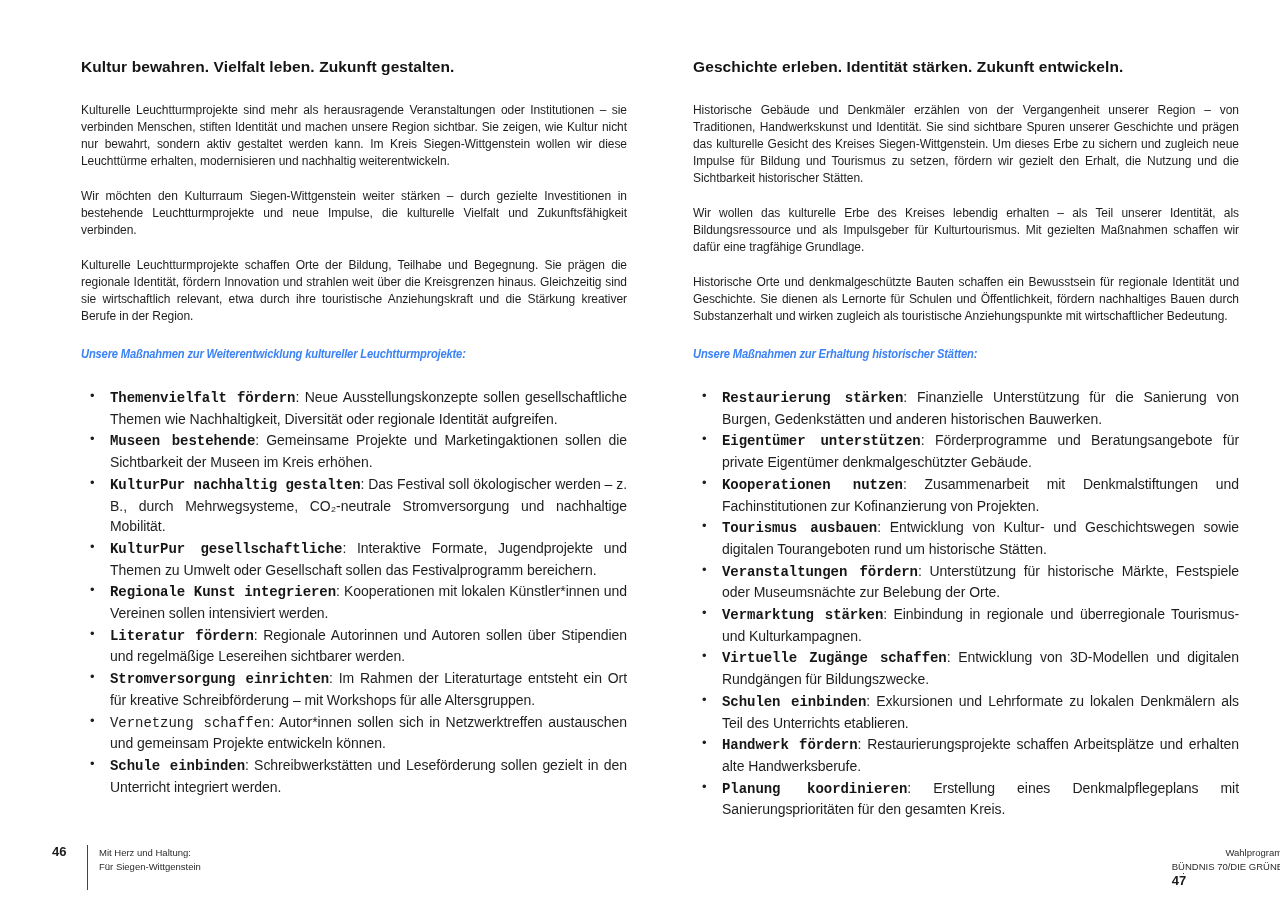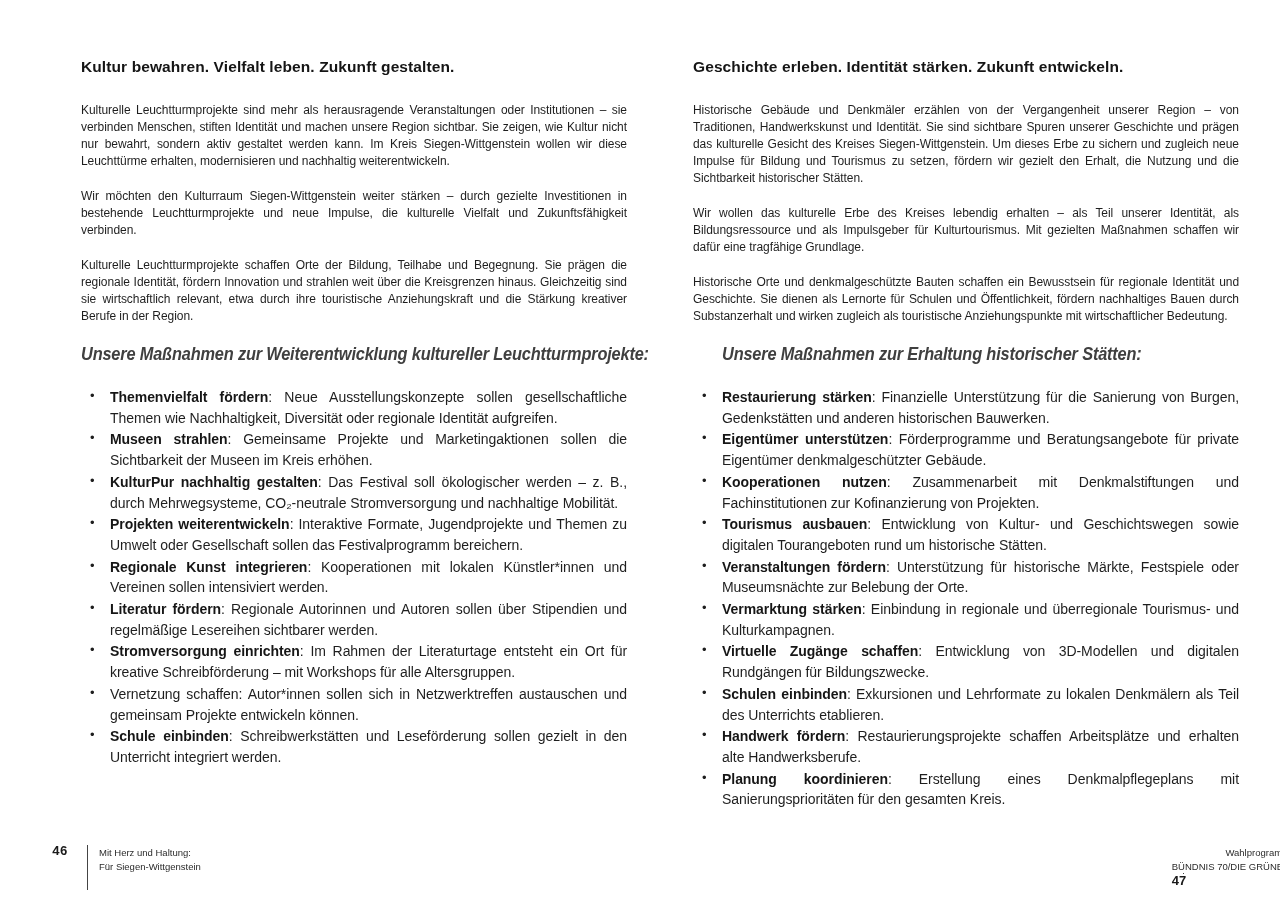--- a/index.html
+++ b/index.html
@@ -3,31 +3,31 @@
 <meta charset="utf-8">
 <style>
   html,body{margin:0;padding:0;background:#ffffff;}
   body{width:1280px;height:901px;font-family:"Liberation Sans",sans-serif;color:#1e1e1e;overflow:hidden;}
   .spread{position:relative;width:1280px;height:901px;background:#ffffff;margin-left:32px;}
   .col{position:absolute;top:57px;width:546px;-webkit-hyphens:auto;hyphens:auto;}
   .col-left{left:49px;}
   .col-right{left:661px;}
   h1.page-heading{font-size:15.5px;line-height:20px;font-weight:bold;color:#151515;margin:0 0 25px 0;letter-spacing:0.1px;}
   p.body-par{font-size:12px;line-height:17px;text-align:justify;margin:0 0 18px 0;letter-spacing:-0.05px;}
-  h2.measures-heading{margin:10px 0 23px 0;font-size:19px;line-height:21px;color:#404040;font-weight:bold;font-style:italic;white-space:nowrap;text-align:center;}
+  h2.measures-heading{margin:10px 0 23px 0;font-size:13px;line-height:21px;color:#3b82f6;font-weight:bold;font-style:italic;white-space:nowrap;}
   h2.measures-heading .squeeze{display:inline-block;transform:scaleX(0.86);transform-origin:0 50%;letter-spacing:-0.2px;}
   ul.measure-list{list-style:none;margin:0;padding:0 0 0 29px;}
   ul.measure-list li{position:relative;font-size:14px;line-height:20.7px;text-align:justify;letter-spacing:-0.05px;margin:0 0 1px 0;}
   ul.measure-list li .bullet-dot{position:absolute;left:-20px;top:-1px;font-size:13px;}
-  ul.measure-list li b{font-weight:bold;color:#161616;}
+  ul.measure-list li b{font-weight:bold;color:#161616;font-family:Liberation Mono, monospace;}
   ul.measure-list li b.no-bold{font-weight:normal;color:inherit;}
   .footer{position:absolute;top:845px;font-size:9.5px;line-height:13.5px;color:#2b2b2b;}
   .footer .pgnum{font-size:13px;font-weight:bold;color:#1b1b1b;line-height:13px;}
   .footer-left{left:20px;display:flex;align-items:flex-start;gap:0;}
-  .footer-left .pgnum{width:24px;font-family:Liberation Mono, monospace;}
+  .footer-left .pgnum{width:24px;}
   .footer-right{right:22px;display:flex;align-items:flex-start;flex-direction:column;}
   .vrule{width:1px;background:#444;height:45px;margin:0 11px;flex:0 0 1px;}
   .caption{padding-top:1px;}
   .caption-right{text-align:right;padding-top:1px;}
 </style>
 </head>
 <body>
 
 <div class="spread">
 
@@ -39,25 +39,25 @@
 
         <p class="body-par">Wir möchten den Kulturraum Siegen-Wittgenstein weiter stärken – durch gezielte Investitionen in bestehende Leuchtturmprojekte und neue Impulse, die kulturelle Vielfalt und Zukunftsfähigkeit verbinden.</p>
 
         <p class="body-par">Kulturelle Leuchtturmprojekte schaffen Orte der Bildung, Teilhabe und Begegnung. Sie prägen die regionale Identität, fördern Innovation und strahlen weit über die Kreisgrenzen hinaus. Gleichzeitig sind sie wirtschaftlich relevant, etwa durch ihre touristische Anziehungskraft und die Stärkung kreativer Berufe in der Region.</p>
       </div>
     <h2 class="measures-heading"><span class="squeeze">Unsere Maßnahmen zur Weiterentwicklung kultureller Leuchtturmprojekte:</span></h2>
     <ul class="measure-list">
 
         <li><span class="bullet-dot">•</span><b>Themenvielfalt fördern</b><span>: Neue Ausstellungskonzepte sollen gesellschaftliche Themen wie Nachhaltigkeit, Diversität oder regionale Identität aufgreifen.</span></li>
 
-        <li><span class="bullet-dot">•</span><b>Museen strahlen</b><span>: Gemeinsame Projekte und Marketingaktionen sollen die Sichtbarkeit der Museen im Kreis erhöhen.</span></li>
+        <li><span class="bullet-dot">•</span><b>Museen bestehende</b><span>: Gemeinsame Projekte und Marketingaktionen sollen die Sichtbarkeit der Museen im Kreis erhöhen.</span></li>
 
         <li><span class="bullet-dot">•</span><b>KulturPur nachhaltig gestalten</b><span>: Das Festival soll ökologischer werden – z. B., durch Mehrwegsysteme, CO₂-neutrale Stromversorgung und nachhaltige Mobilität.</span></li>
 
-        <li><span class="bullet-dot">•</span><b>Projekten weiterentwickeln</b><span>: Interaktive Formate, Jugendprojekte und Themen zu Umwelt oder Gesellschaft sollen das Festivalprogramm bereichern.</span></li>
+        <li><span class="bullet-dot">•</span><b>KulturPur gesellschaftliche</b><span>: Interaktive Formate, Jugendprojekte und Themen zu Umwelt oder Gesellschaft sollen das Festivalprogramm bereichern.</span></li>
 
         <li><span class="bullet-dot">•</span><b>Regionale Kunst integrieren</b><span>: Kooperationen mit lokalen Künstler*innen und Vereinen sollen intensiviert werden.</span></li>
 
         <li><span class="bullet-dot">•</span><b>Literatur fördern</b><span>: Regionale Autorinnen und Autoren sollen über Stipendien und regelmäßige Lesereihen sichtbarer werden.</span></li>
 
         <li><span class="bullet-dot">•</span><b>Stromversorgung einrichten</b><span>: Im Rahmen der Literaturtage entsteht ein Ort für kreative Schreibförderung – mit Workshops für alle Altersgruppen.</span></li>
 
         <li><span class="bullet-dot">•</span><b class="no-bold">Vernetzung schaffen</b><span>: Autor*innen sollen sich in Netzwerktreffen austauschen und gemeinsam Projekte entwickeln können.</span></li>
 
         <li><span class="bullet-dot">•</span><b>Schule einbinden</b><span>: Schreibwerkstätten und Leseförderung sollen gezielt in den Unterricht integriert werden.</span></li>

